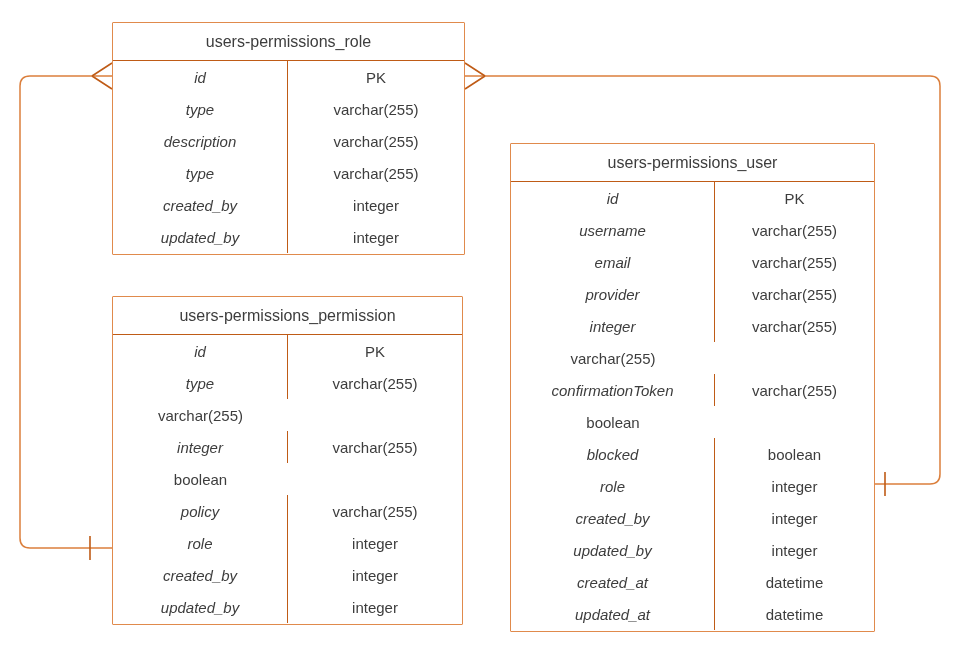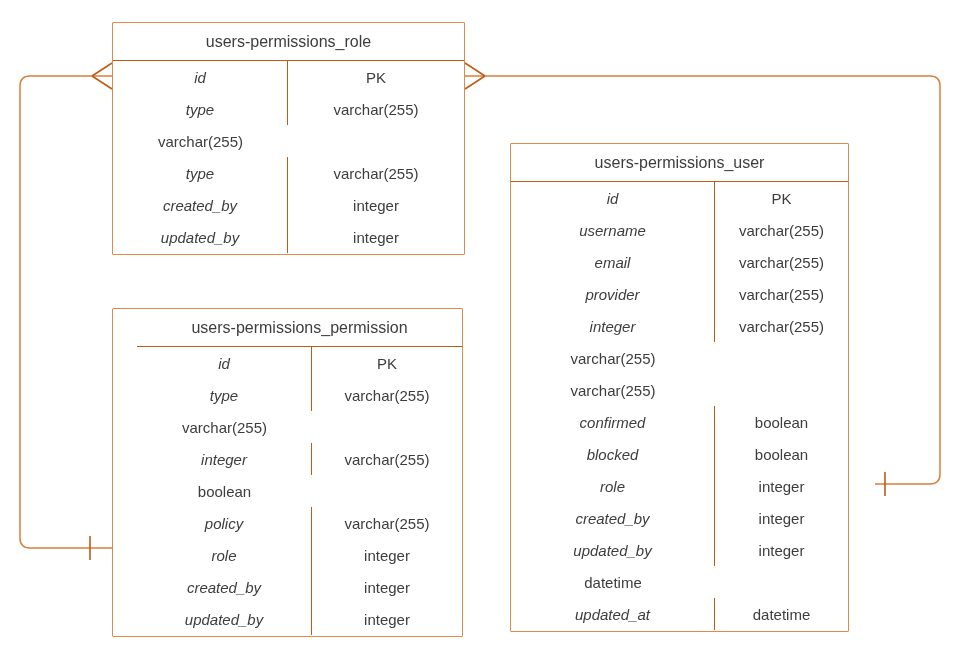--- a/index.html
+++ b/index.html
@@ -27,22 +27,22 @@
   .marker    { fill: none; stroke: var(--marker);    stroke-width: 1.6; }
 
   .tbl {
     position: absolute;
     box-sizing: border-box;
     background: var(--background);
     border: 1.5px solid var(--table-border);
     border-radius: 1px;
   }
   .tbl-role { left: 112px; top: 22px;  width: 353px; }
-  .tbl-perm { left: 112px; top: 308px; width: 351px; padding-left: 24px; }
-  .tbl-user { left: 510px; top: 143px; width: 339px; }
+  .tbl-perm { left: 112px; top: 296px; width: 351px; }
+  .tbl-user { left: 510px; top: 143px; width: 365px; }
 
   .title {
     height: 37px;
     display: flex; align-items: center; justify-content: center;
     border-bottom: 1px solid var(--divider);
     font-size: 16px;
     white-space: nowrap;
   }
   .t-body { padding-bottom: 1px; }
   .row { display: grid; height: 32px; }
@@ -75,20 +75,21 @@
   <div class="t-body">
       <div class="row">
         <div class="cell name">id</div>
         <div class="cell type">PK</div>
       </div>
       <div class="row">
         <div class="cell name">type</div>
         <div class="cell type">varchar(255)</div>
       </div>
       <div class="row">
+        <div class="cell name">description</div>
         <div class="cell type">varchar(255)</div>
       </div>
       <div class="row">
         <div class="cell name">type</div>
         <div class="cell type">varchar(255)</div>
       </div>
       <div class="row">
         <div class="cell name">created_by</div>
         <div class="cell type">integer</div>
       </div>
@@ -119,43 +120,44 @@
         <div class="cell type">varchar(255)</div>
       </div>
       <div class="row">
         <div class="cell name">integer</div>
         <div class="cell type">varchar(255)</div>
       </div>
       <div class="row">
         <div class="cell type">varchar(255)</div>
       </div>
       <div class="row">
-        <div class="cell type">varchar(255)</div>
-      </div>
-      <div class="row">
-        <div class="cell name">confirmed</div>
+        <div class="cell name">confirmationToken</div>
+        <div class="cell type">varchar(255)</div>
+      </div>
+      <div class="row">
         <div class="cell type">boolean</div>
       </div>
       <div class="row">
         <div class="cell name">blocked</div>
         <div class="cell type">boolean</div>
       </div>
       <div class="row">
         <div class="cell name">role</div>
         <div class="cell type">integer</div>
       </div>
       <div class="row">
         <div class="cell name">created_by</div>
         <div class="cell type">integer</div>
       </div>
       <div class="row">
         <div class="cell name">updated_by</div>
         <div class="cell type">integer</div>
       </div>
       <div class="row">
+        <div class="cell name">created_at</div>
         <div class="cell type">datetime</div>
       </div>
       <div class="row">
         <div class="cell name">updated_at</div>
         <div class="cell type">datetime</div>
       </div>
     </div>
 </div>
 
 <div class="tbl tbl-perm">

